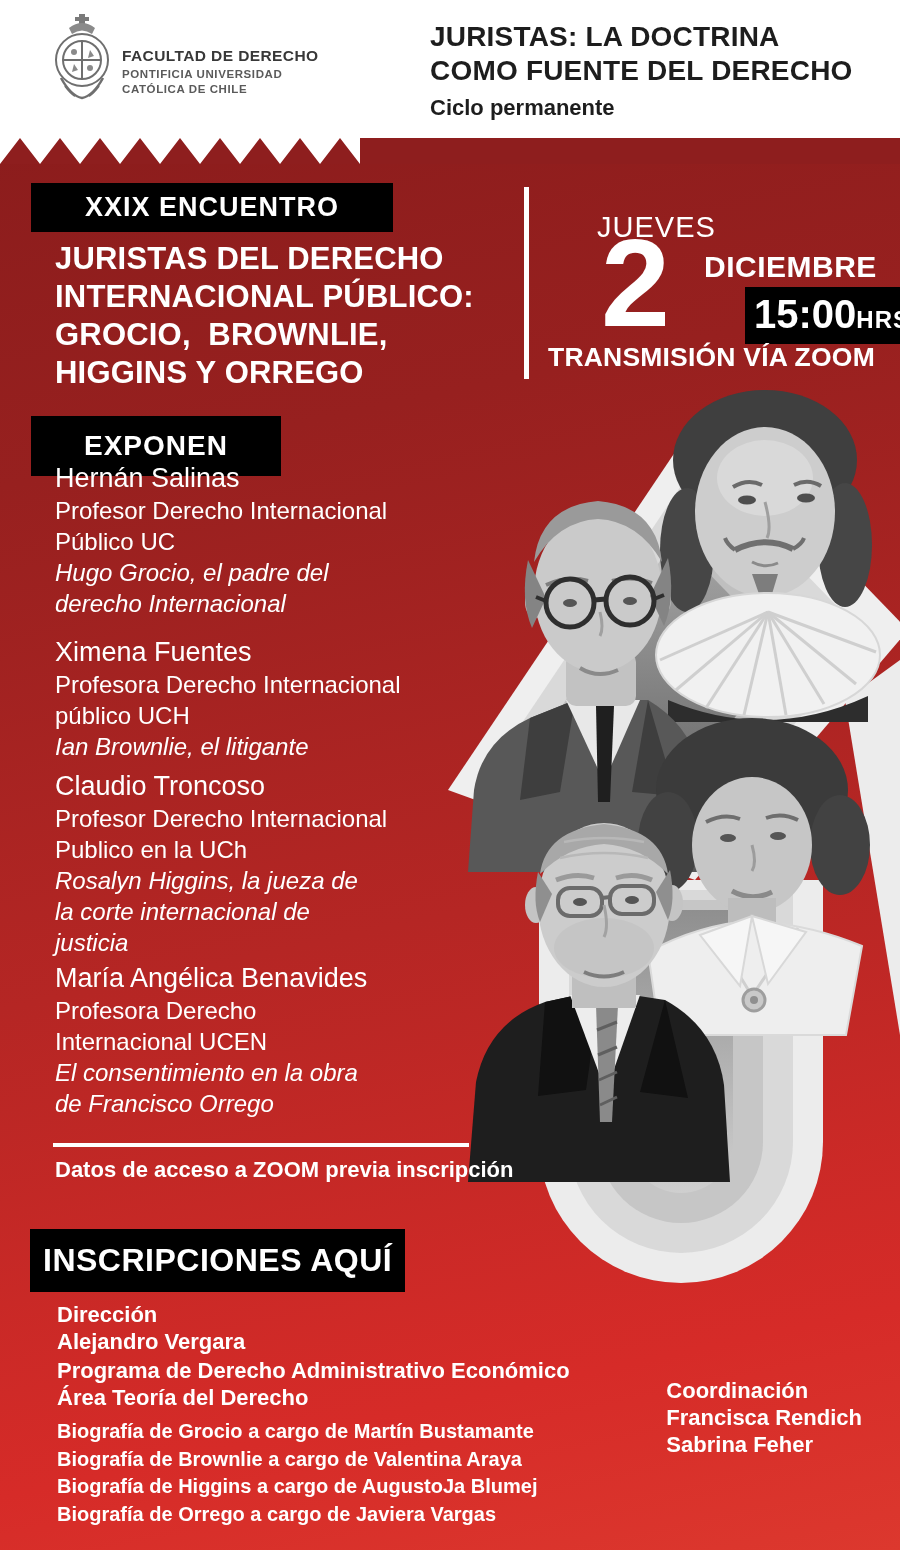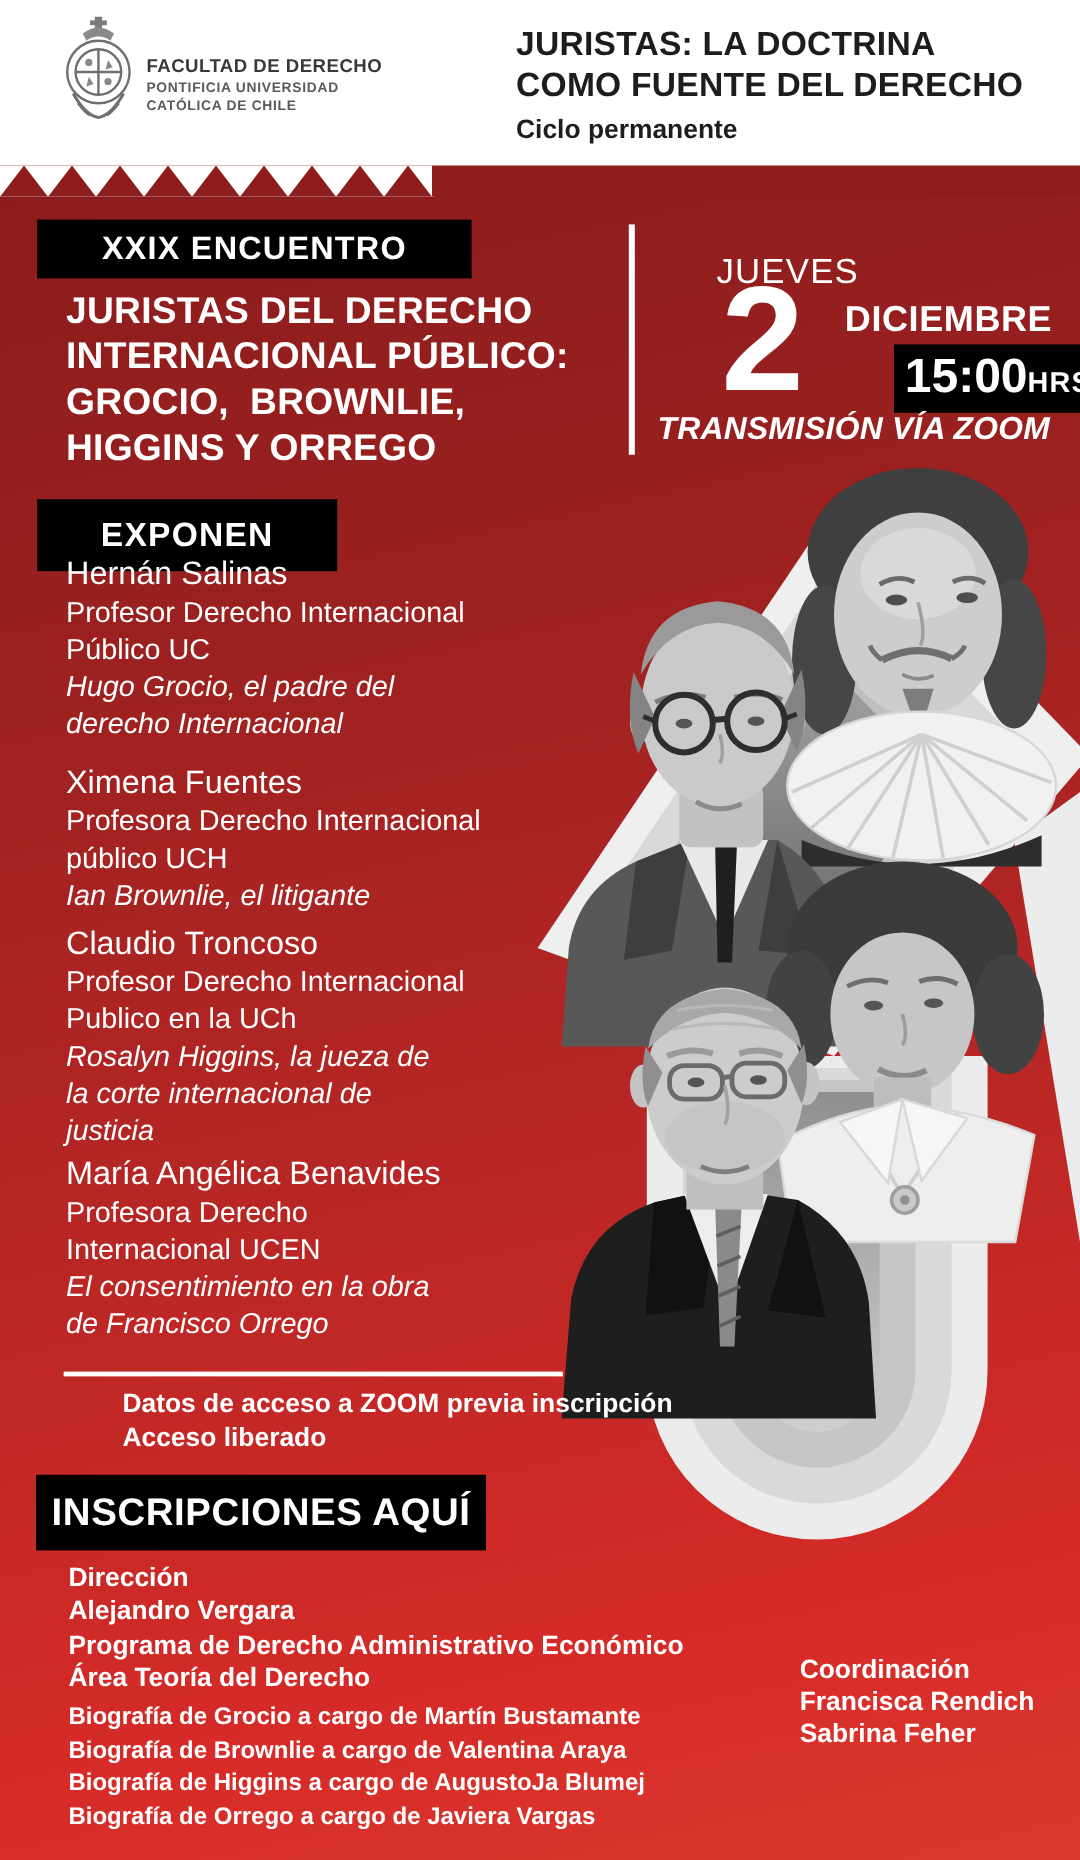--- a/index.html
+++ b/index.html
@@ -35,32 +35,32 @@
   .event-title{ left:55px; top:240px; width:480px; font-size:31px; line-height:38px; font-weight:bold; color:#ffffff; letter-spacing:0.2px; }
 
   
   .vdivider{ left:524px; top:187px; width:5px; height:192px; background:#ffffff; }
   .sch-weekday{ left:597px; top:211px; font-size:29px; font-weight:normal; letter-spacing:1px; }
   .sch-day{ left:601px; top:228px; font-size:124px; line-height:110px; font-weight:bold; }
   .sch-month{ left:704px; top:250px; font-size:30px; font-weight:bold; letter-spacing:0.5px; }
   .sch-timebadge{ left:697px; top:287px; background:#000000; padding:5px 9px 7px 9px;margin-left:48px; }
   .sch-time{ font-size:40px; font-weight:bold; color:#ffffff; }
   .sch-timeunit{ font-size:24px; font-weight:bold; color:#ffffff; letter-spacing:1px; }
-  .sch-broadcast{ left:548px; top:342px; font-size:26.5px; font-weight:bold; letter-spacing:0.2px;font-style:italic; }
+  .sch-broadcast{ left:548px; top:342px; font-size:26.5px; font-weight:bold; letter-spacing:0.2px; }
 
   
   .speakers{ left:55px; top:462px; width:452px; color:#ffffff; }
   .speaker .name{ font-size:27px; line-height:33px; font-weight:normal; }
   .speaker .role{ font-size:24px; line-height:31px; }
   .speaker .talk{ font-size:24px; line-height:31px; font-style:italic; }
   .mb17{ margin-bottom:17px; } .mb8{ margin-bottom:8px; } .mb4{ margin-bottom:4px; }
 
   
   .hdivider{ left:53px; top:1143px; width:416px; height:4px; background:#ffffff; }
-  .access{ left:55px; top:1156px; font-size:22px; line-height:28px; font-weight:bold; color:#ffffff;margin-left:47px; }
+  .access{ left:55px; top:1156px; font-size:22px; line-height:28px; font-weight:bold; color:#ffffff; }
   .credit{ font-size:22px; line-height:27px; font-weight:bold; color:#ffffff; }
   .direction{ left:57px; top:1301px; }
   .program{ left:57px; top:1357px; }
   .bios{ left:57px; top:1418px; font-size:20px; line-height:27.5px; font-weight:bold; color:#ffffff; }
   .coordination{ right:38px; top:1377px; text-align:left; }
 
   .collage{ left:420px; top:390px; width:480px; height:940px; display:block; }
 </style>
 </head>
 <body>
@@ -272,21 +272,20 @@
       <div class="role pw">Profesora Derecho
 Internacional UCEN</div>
       <div class="talk pw">El consentimiento en la obra
 de Francisco Orrego</div>
     </div>
   </div>
 
   <div class="abs hdivider"></div>
   <div class="abs access">
     <div>Datos de acceso a ZOOM previa inscripción</div>
-    <div>Acceso liberado</div>
   </div>
 
   <div class="abs badge badge-register">INSCRIPCIONES AQUÍ</div>
 
   <div class="abs credit direction">
     <div>Dirección</div>
     <div>Alejandro Vergara</div>
   </div>
   <div class="abs credit program pw">Programa de Derecho Administrativo Económico
 Área Teoría del Derecho</div>

